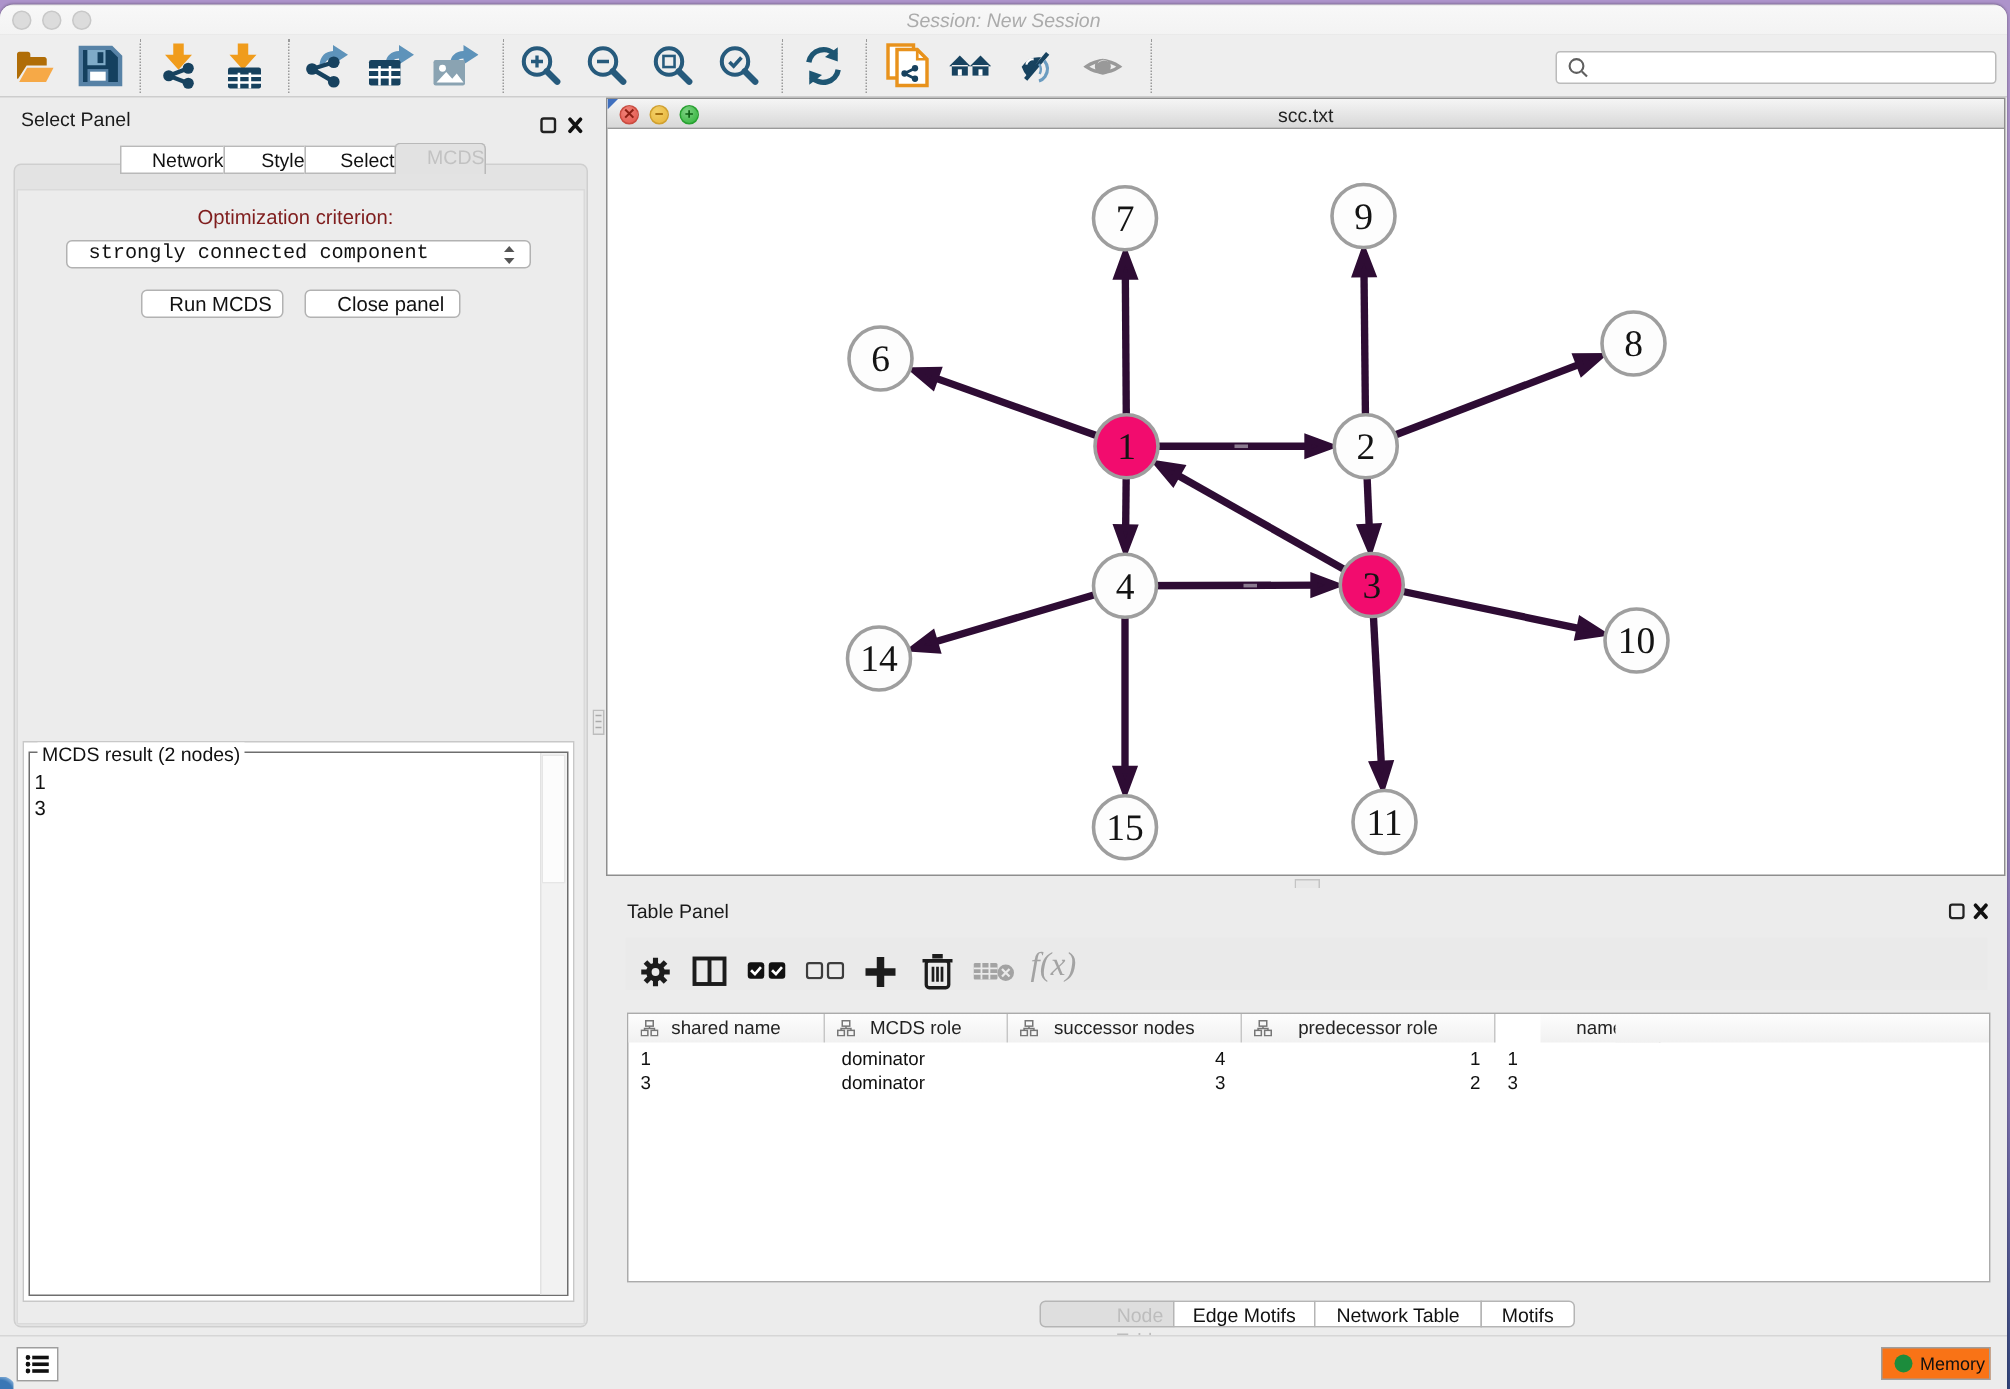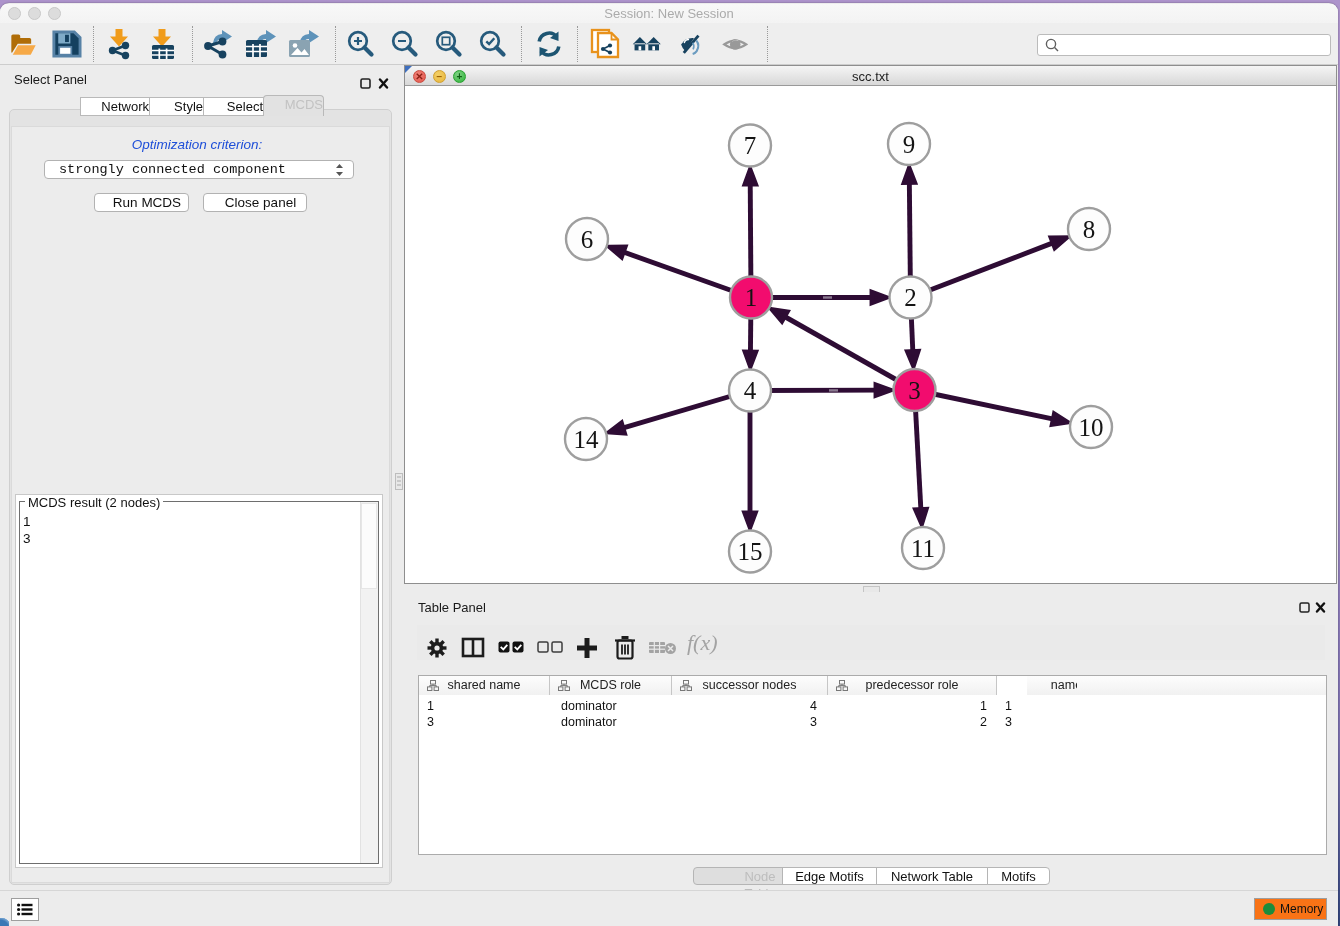--- a/index.html
+++ b/index.html
@@ -4,21 +4,21 @@
   html,body{margin:0;padding:0;-webkit-font-smoothing:antialiased;}
   body{width:1340px;height:926px;position:relative;overflow:hidden;
        font-family:"Liberation Sans",sans-serif;
        background:linear-gradient(180deg,#ad93cb 0%,#a78cc7 40%,#7a6fae 80%,#31447c 100%);}
   .abs{position:absolute;}
   #appwin{position:absolute;left:0;top:3px;width:1338px;height:923px;
       background:#ececec;border-radius:9px 9px 0 0;overflow:hidden;
       box-shadow:0 0 2px rgba(0,0,0,.4);}
   
   #titlebar{position:absolute;left:0;top:1px;width:100%;height:19px;
-      background:linear-gradient(#f8f8f8,#f3f3f3);border-bottom:1px solid #dcdcdc;}
+      background:linear-gradient(#f8f8f8,#f3f3f3);border-bottom:1px solid #dcdcdc;font-style:italic;}
   .tl{position:absolute;top:3px;width:13px;height:13px;border-radius:50%;
       background:#dcdcdc;border:1px solid #c8c8c8;box-sizing:border-box;}
   #titletext{position:absolute;top:2px;left:0;width:100%;text-align:center;
       font-size:13px;color:#ababab;}
   
   #toolbar{position:absolute;left:0;top:20px;width:100%;height:41px;
       background:#eeeeee;border-bottom:1px solid #cdcdcd;}
   .sep{position:absolute;top:3px;height:36px;width:0;
       border-left:1px dotted #9a9a9a;}
   .tbi{position:absolute;top:5px;width:32px;height:32px;}
@@ -28,21 +28,21 @@
   #cp{position:absolute;left:0;top:63px;width:394px;height:827px;background:#ececec;}
   #cp-title{position:absolute;left:14px;top:6px;font-size:13px;color:#1a1a1a;}
   .tab{position:absolute;top:31px;height:19px;box-sizing:border-box;z-index:3;
       background:#fff;border:1px solid #b9b9b9;font-size:13px;color:#111;
       text-align:right;line-height:18px;}
   #cp-outer{position:absolute;left:9px;top:43px;width:383px;height:776px;
       background:#e3e3e3;border:1px solid #cfcfcf;border-radius:5px;box-sizing:border-box;}
   #cp-inner{position:absolute;left:11px;top:60px;width:379px;height:757px;
       background:#ececec;border:1px solid #dadada;box-sizing:border-box;}
   #optlabel{position:absolute;left:0;top:71px;width:394px;text-align:center;
-      font-size:13.5px;color:#1d4ed8;font-style:italic;}
+      font-size:13.5px;color:#7f1d1d;}
   #dropdown{position:absolute;left:44px;top:94px;width:310px;height:19px;
       background:#fff;border:1px solid #b2b2b2;border-radius:4px;
       font-size:13.5px;color:#111;line-height:18px;padding-left:14px;box-sizing:border-box;font-family:Liberation Mono, monospace;}
   .btn{position:absolute;top:127px;height:19px;background:#fff;
       border:1px solid #b2b2b2;border-radius:4px;box-sizing:border-box;
       font-size:13.5px;color:#111;text-align:center;line-height:17px;padding-left:11px;}
   #resultbox{position:absolute;left:15px;top:428px;width:368px;height:374px;
       background:#fff;border:1px solid #c8c8c8;box-sizing:border-box;}
   
   

